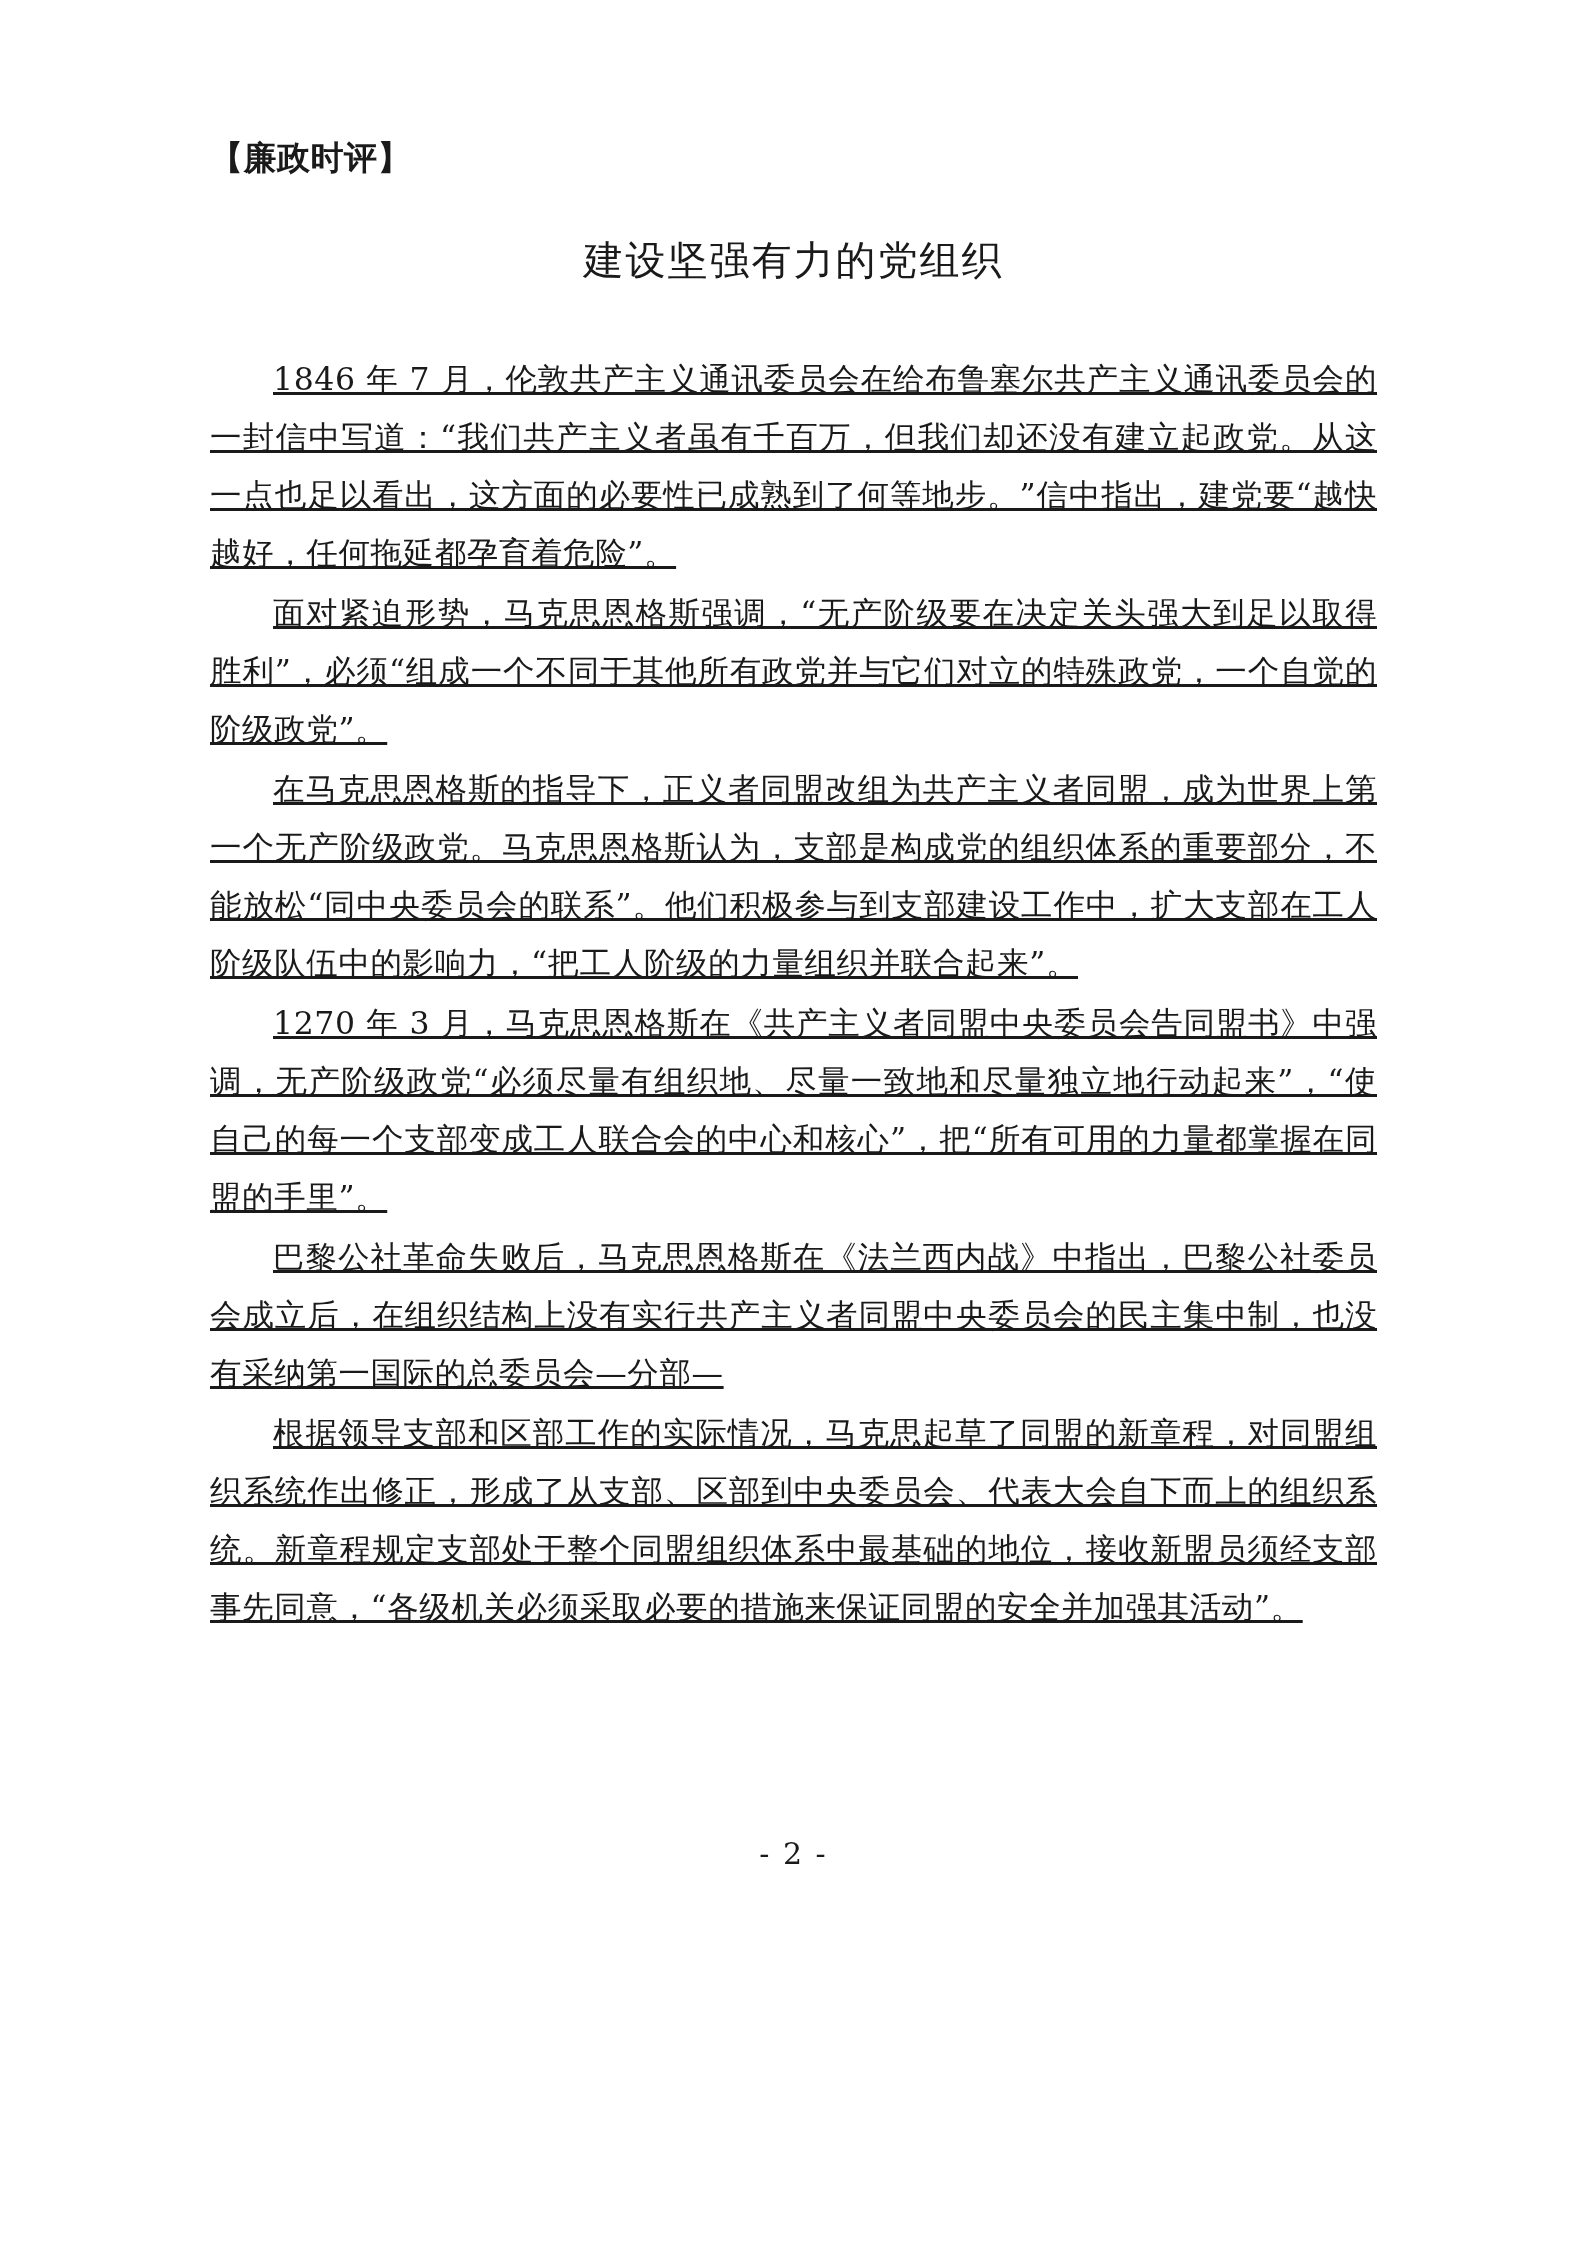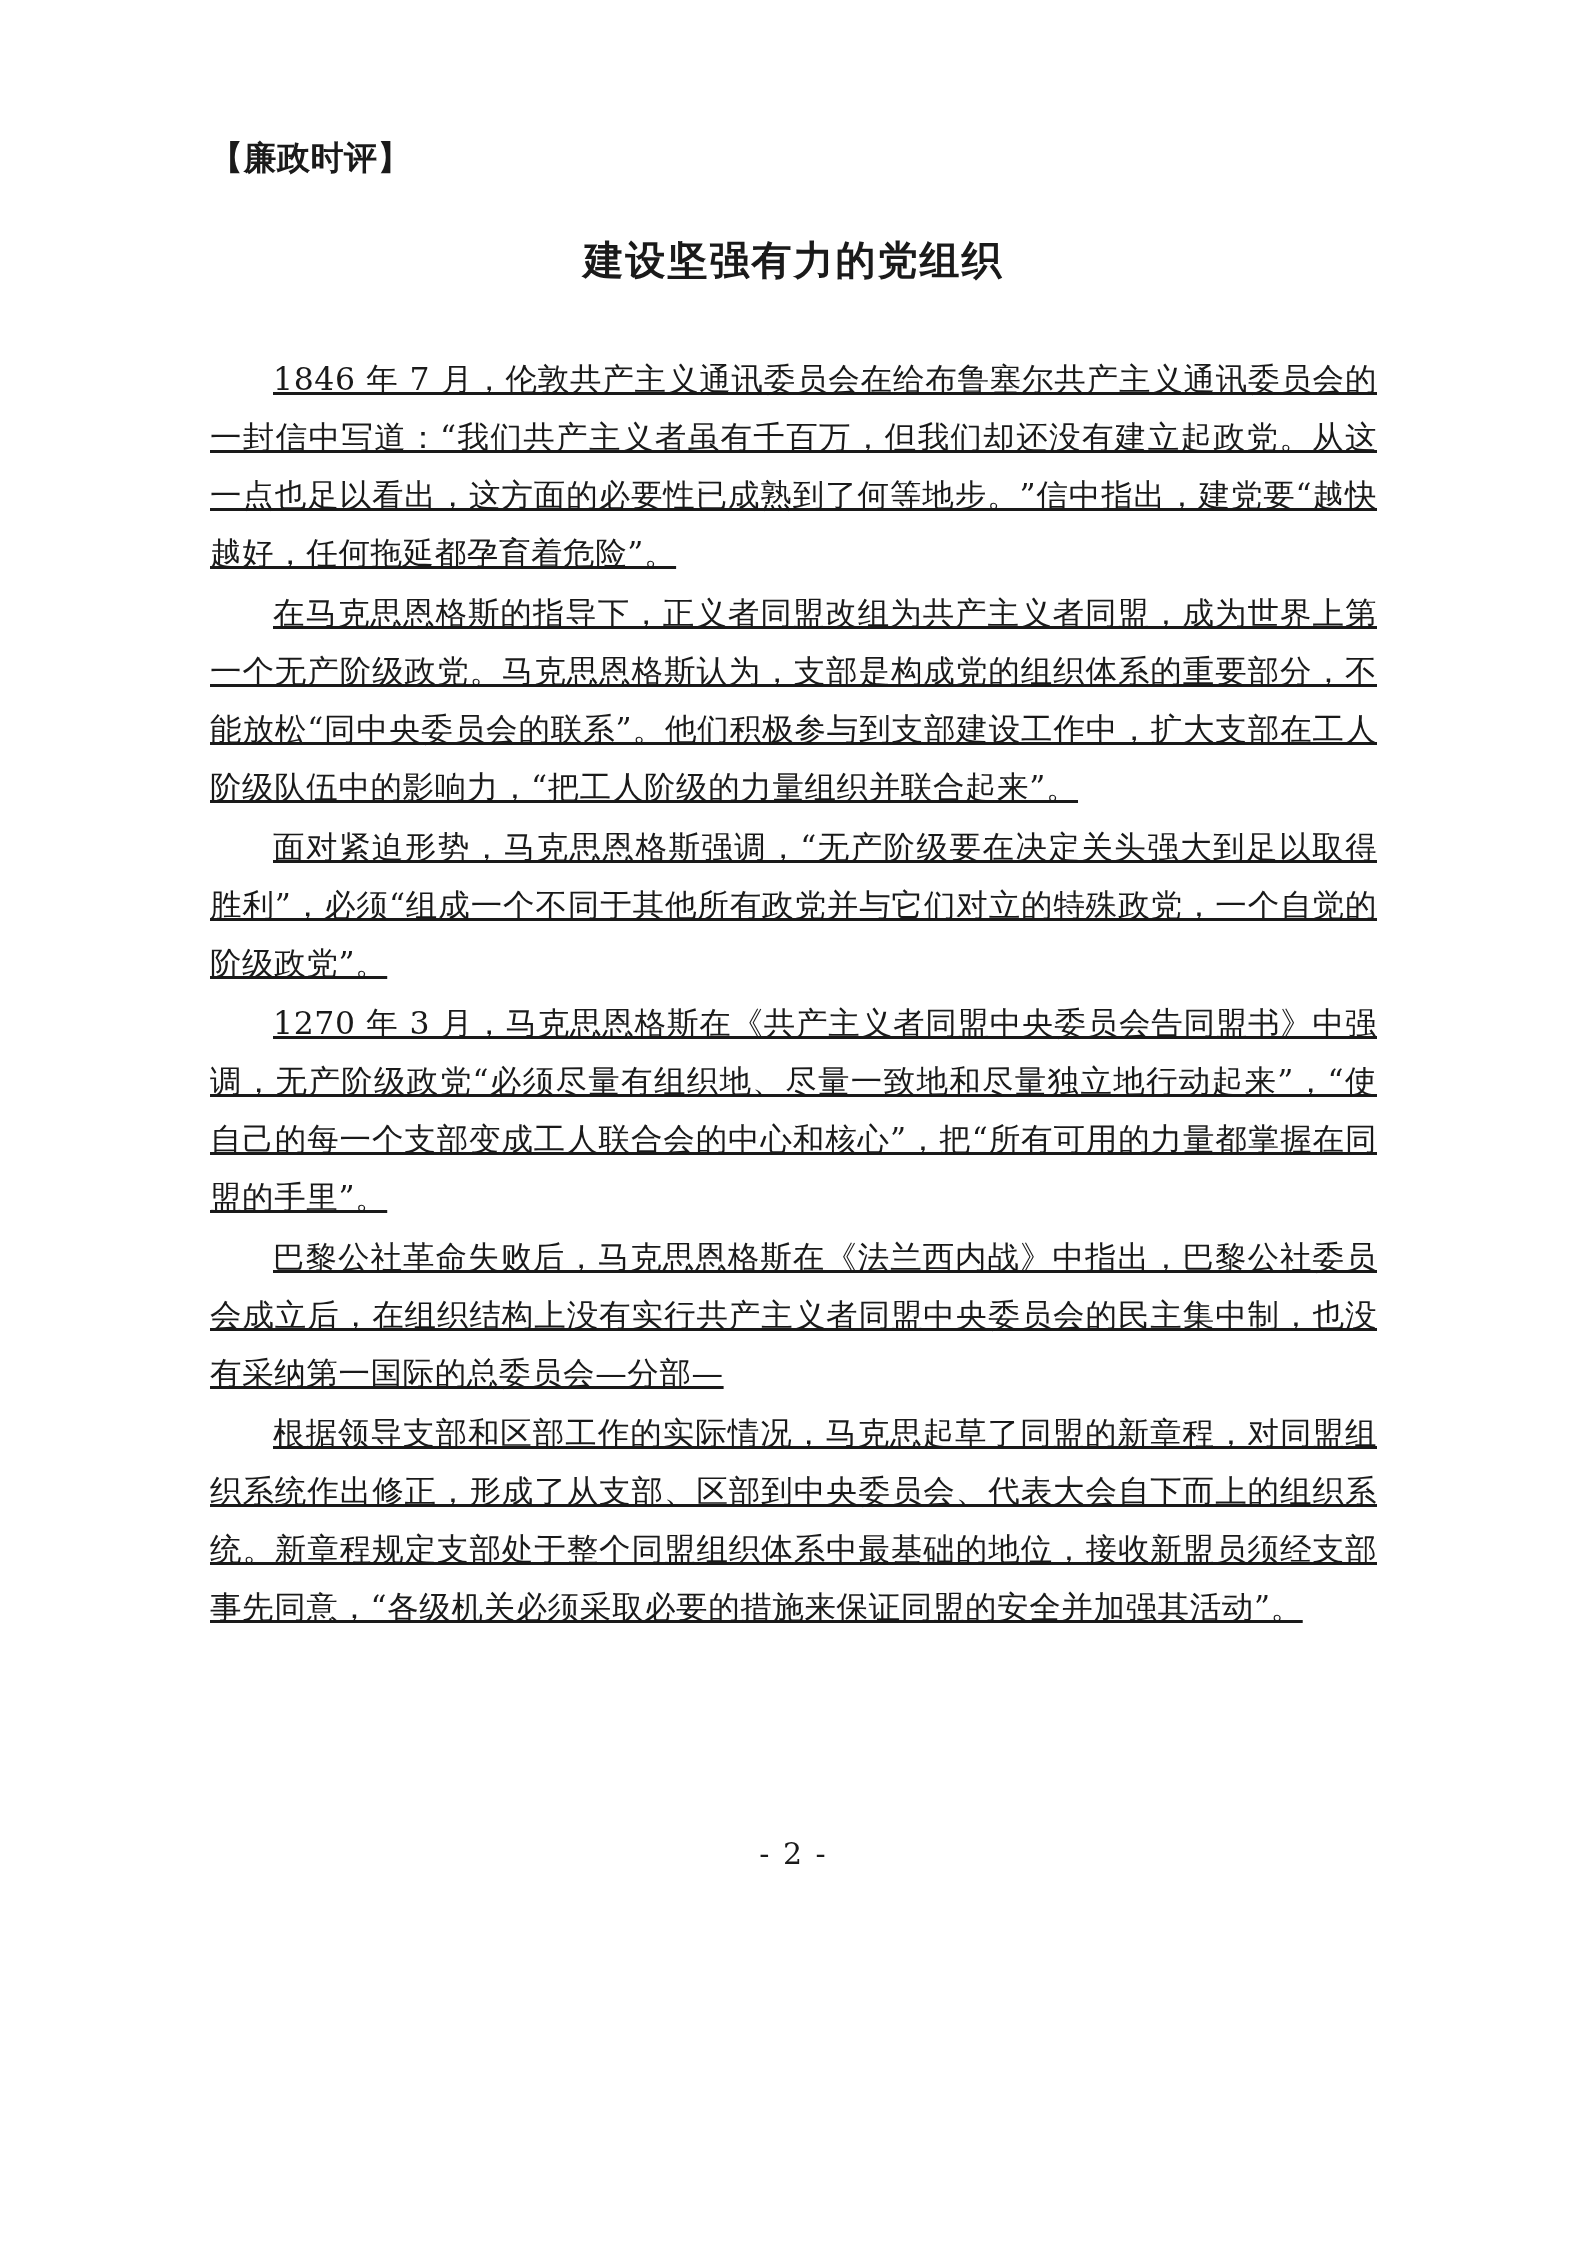--- a/index.html
+++ b/index.html
@@ -27,21 +27,21 @@
   .kicker {
     font-size: 33px;
     line-height: 1.4;
     font-weight: 700;
     letter-spacing: 0.5px;
     margin: 0 0 52px 0;
   }
   .doc-title {
     text-align: center;
     font-size: 40px;
-    font-weight: 700;
+    font-weight: 400;
     letter-spacing: 2px;
     margin: 0 0 62px 0;
   }
   .body-text p {
     margin: 0 0 2px 0;
     font-size: 31.5px;
     line-height: 58px;
     text-align: justify;
     text-justify: inter-ideograph;
     text-indent: 2em;
@@ -62,22 +62,22 @@
 <body>
 
 <div class="page">
 
   <div class="kicker">【廉政时评】</div>
 
   <h1 class="doc-title">建设坚强有力的党组织</h1>
 
   <div class="body-text">
     <p>1846 年 7 月，伦敦共产主义通讯委员会在给布鲁塞尔共产主义通讯委员会的一封信中写道：“我们共产主义者虽有千百万，但我们却还没有建立起政党。从这一点也足以看出，这方面的必要性已成熟到了何等地步。”信中指出，建党要“越快越好，任何拖延都孕育着危险”。</p>
+    <p>面对紧迫形势，马克思恩格斯强调，“无产阶级要在决定关头强大到足以取得胜利”，必须“组成一个不同于其他所有政党并与它们对立的特殊政党，一个自觉的阶级政党”。</p>
     <p>在马克思恩格斯的指导下，正义者同盟改组为共产主义者同盟，成为世界上第一个无产阶级政党。马克思恩格斯认为，支部是构成党的组织体系的重要部分，不能放松“同中央委员会的联系”。他们积极参与到支部建设工作中，扩大支部在工人阶级队伍中的影响力，“把工人阶级的力量组织并联合起来”。</p>
-    <p>面对紧迫形势，马克思恩格斯强调，“无产阶级要在决定关头强大到足以取得胜利”，必须“组成一个不同于其他所有政党并与它们对立的特殊政党，一个自觉的阶级政党”。</p>
     <p>1270 年 3 月，马克思恩格斯在《共产主义者同盟中央委员会告同盟书》中强调，无产阶级政党“必须尽量有组织地、尽量一致地和尽量独立地行动起来”，“使自己的每一个支部变成工人联合会的中心和核心”，把“所有可用的力量都掌握在同盟的手里”。</p>
     <p>巴黎公社革命失败后，马克思恩格斯在《法兰西内战》中指出，巴黎公社委员会成立后，在组织结构上没有实行共产主义者同盟中央委员会的民主集中制，也没有采纳第一国际的总委员会—分部—</p>
     <p>根据领导支部和区部工作的实际情况，马克思起草了同盟的新章程，对同盟组织系统作出修正，形成了从支部、区部到中央委员会、代表大会自下而上的组织系统。新章程规定支部处于整个同盟组织体系中最基础的地位，接收新盟员须经支部事先同意，“各级机关必须采取必要的措施来保证同盟的安全并加强其活动”。</p>
   </div>
 
   <div class="page-number">- 2 -</div>
 
 </div>
 
 </body></html>

